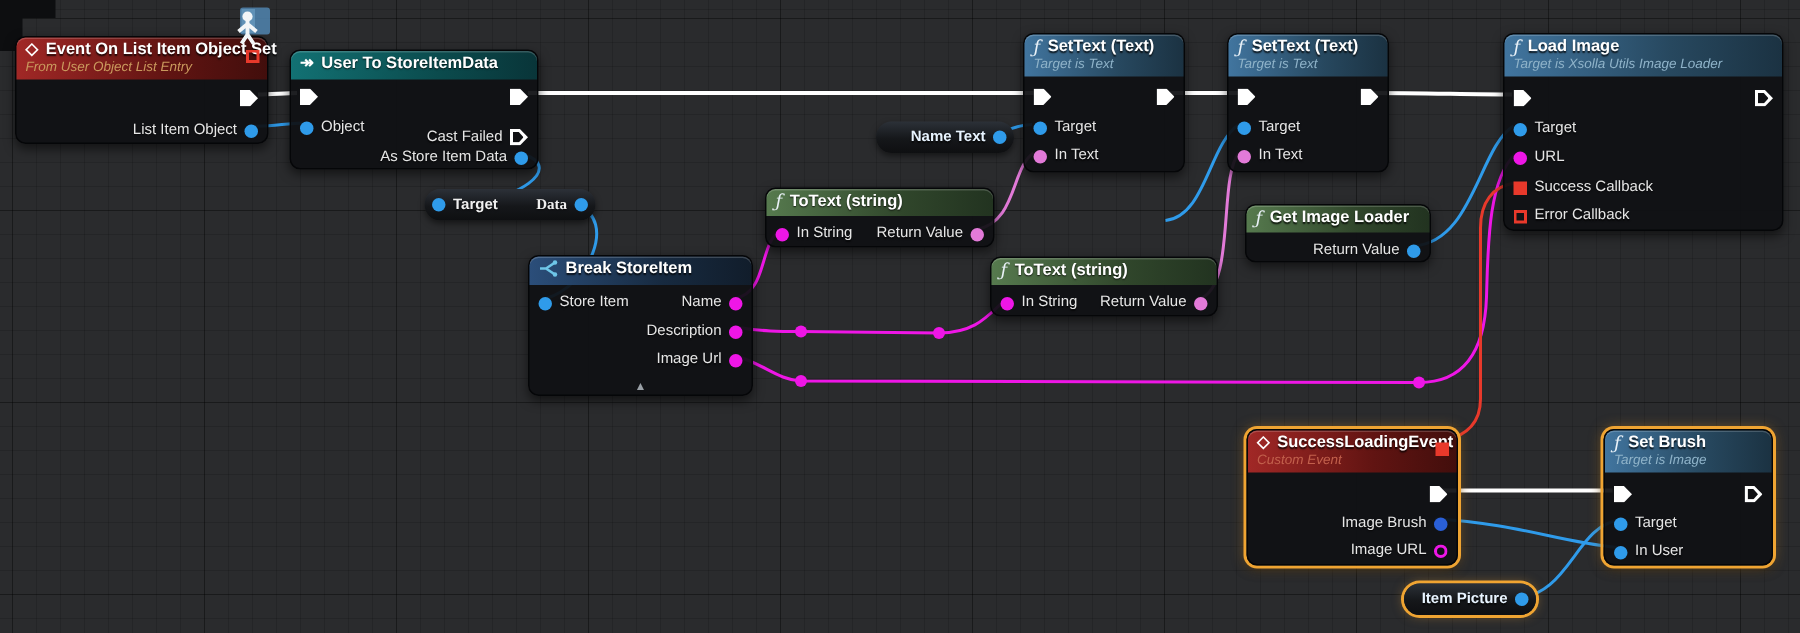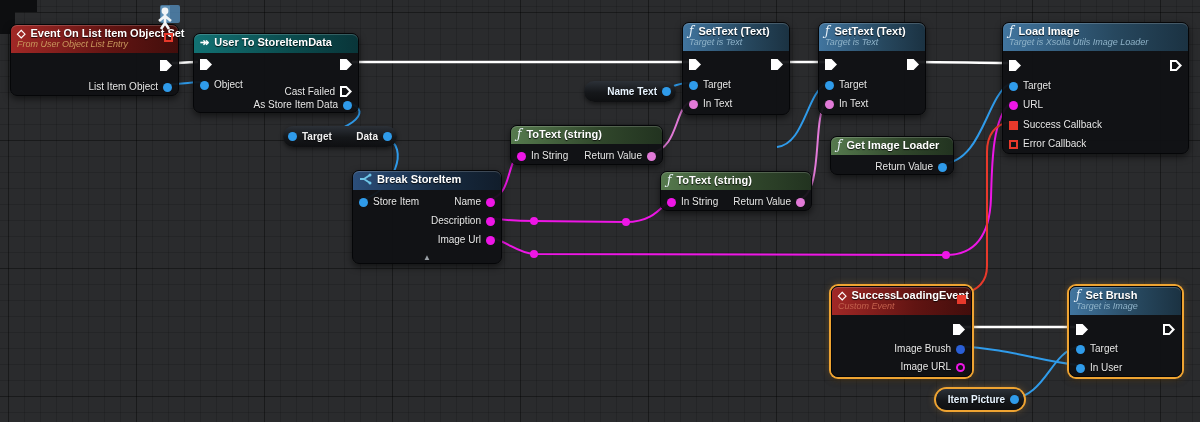--- a/index.html
+++ b/index.html
@@ -156,21 +156,21 @@
     </div>
     <div class="prow r" style="top:62px;">
       <span class="cpin" style="--c:#2f9bea"></span>
       <span class="plabel">As Store Item Data</span>
     </div>
   </div>
 
   <div class="pill pill2" style="left:283px;top:126px;width:114px;">
     <span class="cpin" style="--c:#2f9bea"></span>
     <span class="plabel" style="color:#f0f0f0;">Target</span>
-    <span class="plabel" style="color:#f0f0f0;margin-left:auto;">Data</span>
+    <span class="plabel" style="color:#f0f0f0;margin-left:auto;font-family:Liberation Serif, serif;">Data</span>
     <span class="cpin" style="--c:#2f9bea"></span>
   </div>
 
   <div class="node" style="left:352px;top:170px;width:148px;height:92px;">
     <div class="nheader hdr-break" style="height:19px;">
       <div class="htitle">
         <svg width="13" height="12" viewBox="0 0 13 12">
           <path d="M1,6 L5,6 M5,6 L11,2 M5,6 L11,10" stroke="#6ec6e8" stroke-width="1.8" fill="none"></path>
           <circle cx="11" cy="2" r="1.5" fill="#6ec6e8"></circle>
             <circle cx="11" cy="10" r="1.5" fill="#6ec6e8"></circle>

